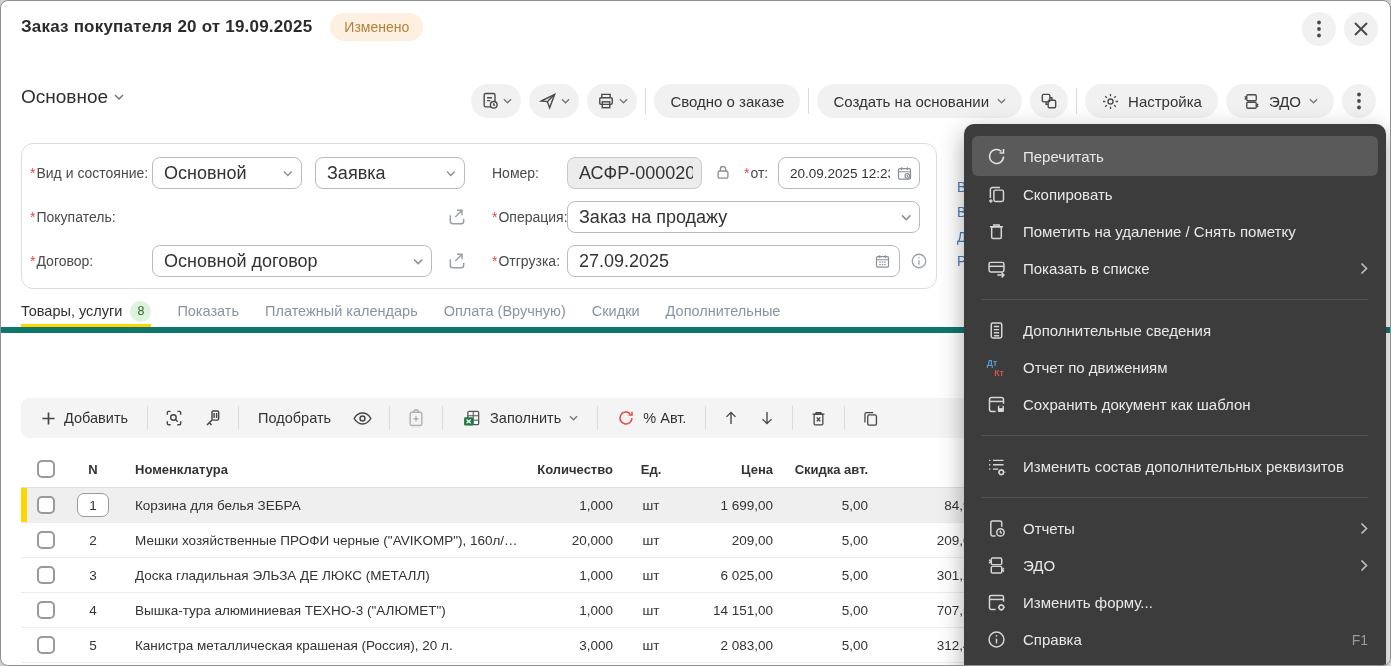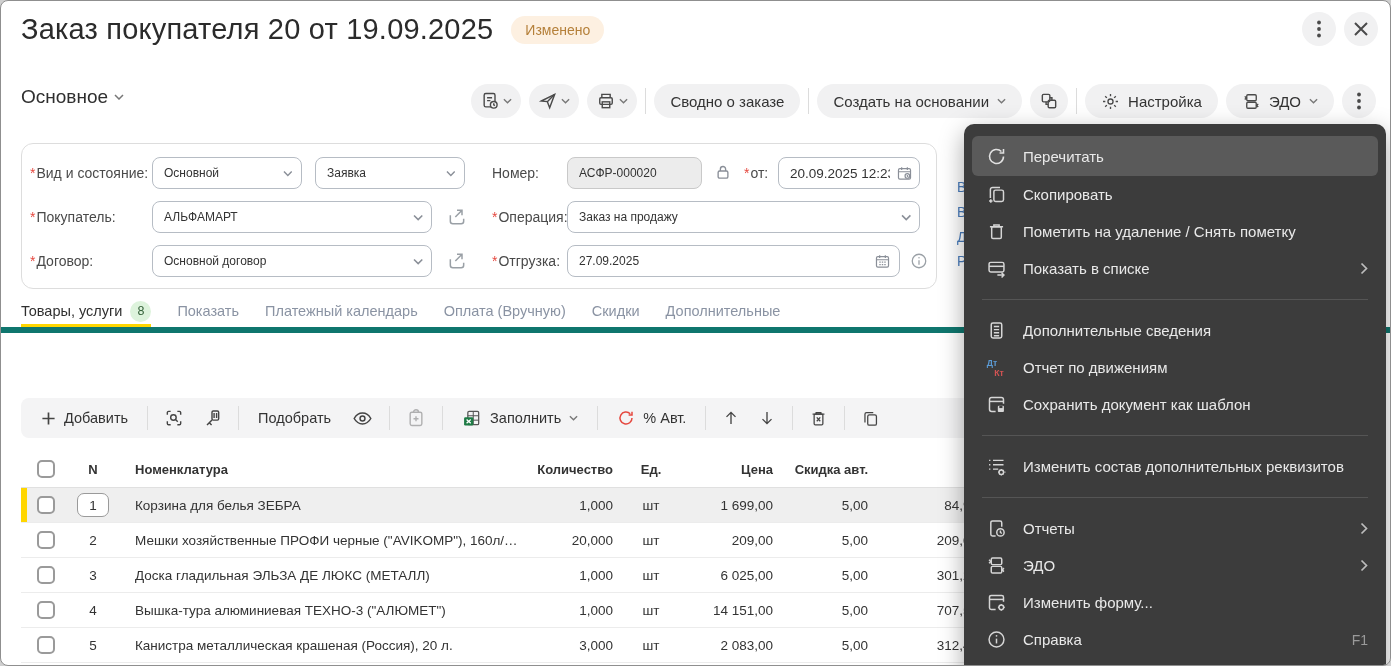--- a/index.html
+++ b/index.html
@@ -3,21 +3,21 @@
 <meta charset="utf-8">
 <style>
   * { margin:0; padding:0; box-sizing:border-box; }
   html,body { background:#cfcfcf; }
   body { font-family:"Liberation Sans", sans-serif; }
   .app{ position:relative; width:1391px; height:666px; background:#fff;
         border:1px solid #8f8f8f; border-radius:8px; overflow:hidden; color:#333; }
 
   
   .hdr{ position:absolute; left:20px; top:12px; display:flex; align-items:center; gap:18px; }
-  .hdr h1{ font-size:29px; font-weight:normal; color:#2b2b2b; letter-spacing:.2px; }
+  .hdr h1{ font-size:17px; font-weight:bold; color:#2b2b2b; letter-spacing:.2px; }
   .badge{ background:#fdf0e1; color:#b5803a; font-size:14px; padding:6px 14px; border-radius:15px; }
   .winbtn{ position:absolute; top:11px; width:34px; height:34px; border-radius:50%;
            background:#f1f1f2; display:flex; align-items:center; justify-content:center; cursor:pointer; }
   .winbtn svg{ display:block; }
 
   
   .cmdbar{ position:absolute; left:0; right:0; top:80px; height:40px; }
   .section-picker{ position:absolute; left:20px; top:5px; display:flex; align-items:center; gap:6px;
                    font-size:19px; color:#2f2f2f; cursor:pointer; }
   .cmd-right{ position:absolute; right:14px; top:0; height:40px; display:flex; align-items:center; gap:8px; }
@@ -28,21 +28,21 @@
   .chev{ flex:0 0 auto; }
 
   
   .card{ position:absolute; left:20px; top:142px; width:916px; height:146px;
          border:1px solid #ddd; border-radius:12px; background:#fff; }
   .frow{ position:absolute; height:32px; display:flex; align-items:center; }
   .flabel{ font-size:14px; color:#4a4a4a; white-space:nowrap; }
   .req{ color:#e5483f; margin-right:1px; }
   .field{ position:absolute; height:32px; border:1px solid #b6bcc4; border-radius:8px; background:#fff;
           display:flex; align-items:center; padding:0 8px 0 11px; gap:6px; }
-  .field input{ border:none; outline:none; background:transparent; font-size:12px; color:#333;
+  .field input{ border:none; outline:none; background:transparent; font-size:18px; color:#333;
                 font-family:inherit; width:100%; min-width:0; }
   .field.ro{ background:#ececec; border-color:#c9c9c9; }
   .inline-ico{ color:#8a8f98; display:flex; align-items:center; cursor:pointer; }
   .openbtn{ position:absolute; width:26px; height:26px; display:flex; align-items:center;
             justify-content:center; cursor:pointer; }
   .clip-links{ position:absolute; left:956px; width:14px; overflow:hidden; }
   .clip-link{ position:absolute; left:0; font-size:14px; color:#4a7dbd; white-space:nowrap; cursor:pointer; }
 
   
   .tabs{ position:absolute; left:0; right:0; top:299px; height:33px; display:flex; gap:26px;
@@ -247,26 +247,20 @@
             <path d="M3.5 9.5h17M8 3v4M16 3v4"></path>
             <circle cx="16" cy="15.5" r="3.2"></circle>
             <path d="M16 14v1.7l1.2.8"></path>
           </svg>
         </span>
     </div>
 
     <div class="frow" style="left:8px; top:57px;">
       <span class="flabel"><span class="req">*</span><span>Покупатель:</span></span>
     </div>
-    <div class="field" style="left:130px; top:57px; width:280px;">
-      <input value="АЛЬФАМАРТ" style="">
-      <svg width="11" height="7" viewBox="0 0 10 6">
-          <path d="M1 1l4 4 4-4" stroke="#8a8f98" stroke-width="1.5" fill="none"></path>
-        </svg>
-    </div>
     <div class="openbtn" style="left:422px; top:60px;">
       <svg width="20" height="20" viewBox="0 0 24 24" fill="none" stroke="#9aa0a6" stroke-width="1.8">
           <path d="M4 10v7a3 3 0 0 0 3 3h10a3 3 0 0 0 3-3v-3"></path>
           <path d="M10 12l8-8M12 4h6v6"></path>
         </svg>
     </div>
     <div class="frow" style="left:470px; top:57px;">
       <span class="flabel"><span class="req">*</span><span>Операция:</span></span>
     </div>
     <div class="field" style="left:545px; top:57px; width:353px;">

